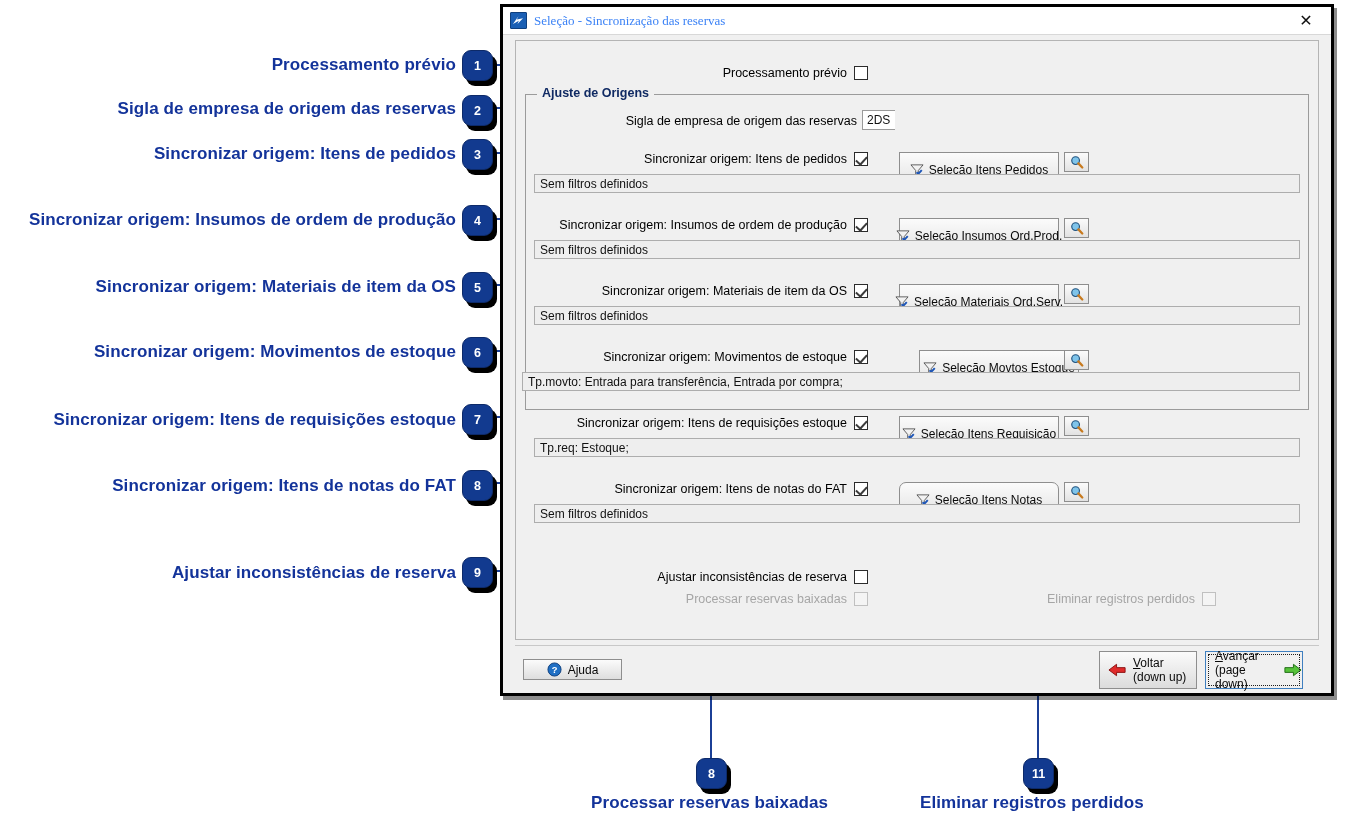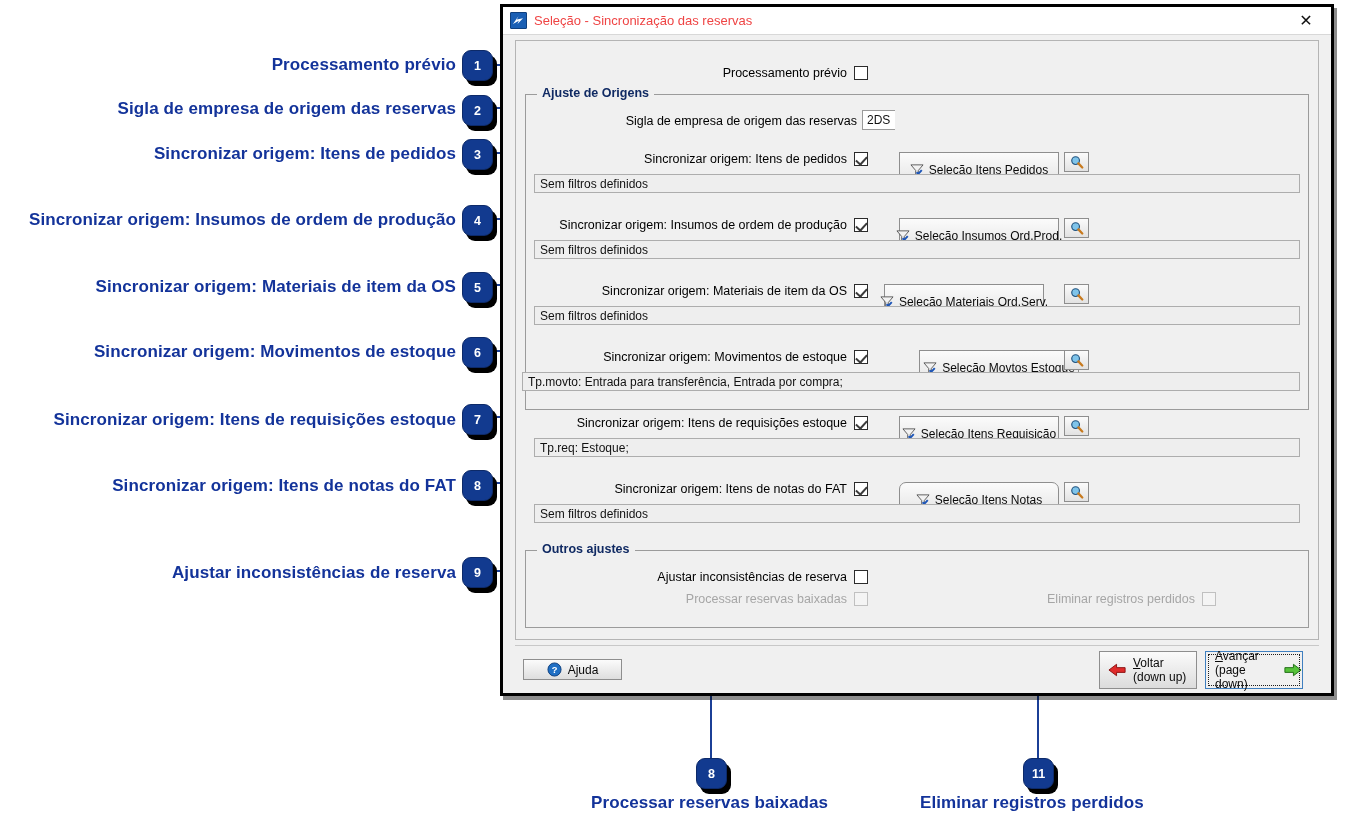--- a/index.html
+++ b/index.html
@@ -37,21 +37,21 @@
   }
   .app-icon{
     width:15px;height:15px;background:#1a5fb4;border:1px solid #0e3f7e;
     margin-right:7px;position:relative;flex:none;border-radius:1px;
   }
   .app-icon:after{
     content:"";position:absolute;left:2px;top:3px;width:10px;height:8px;
     background:#ffffff;
     clip-path:polygon(0% 100%,55% 0%,38% 45%,100% 28%,45% 100%,58% 58%);
   }
-  .title-text{font-size:13px;color:#ef4444;flex:1;}
+  .title-text{font-size:13px;color:#3b82f6;flex:1;font-family:Liberation Serif, serif;}
   .close-btn{
     width:42px;height:26px;display:flex;align-items:center;justify-content:center;
     font-size:16px;color:#111;font-family:"Liberation Sans",sans-serif;
   }
   .body-area{
     position:absolute;left:3px;right:3px;top:28px;bottom:3px;
     background:#f0f0f0;box-sizing:border-box;
   }
   .outer-panel{
     position:absolute;left:9px;top:5px;right:9px;height:600px;
@@ -236,21 +236,21 @@
             <circle cx="6.4" cy="6.4" r="4.4" fill="#7fc4ea" stroke="#20527e" stroke-width="1.3"></circle>
             <line x1="9.6" y1="9.6" x2="14" y2="14.2" stroke="#c87a1e" stroke-width="2.6" stroke-linecap="round"></line>
           </svg>
       </div>
       <div class="ro-box" style="left:18px;right:18px;top:199px;">Sem filtros definidos</div>
 
       <div class="row" style="left:0;top:243px;width:352px;justify-content:flex-end;">
         <span class="ctl-label">Sincronizar origem: Materiais de item da OS</span>
         <span class="cbox on"></span>
       </div>
-      <div class="btn sel-btn" style="position:absolute;left:368px;top:243px;">
+      <div class="btn sel-btn" style="position:absolute;left:383px;top:243px;">
         <svg class="funnel" viewBox="0 0 16 15">
             <path d="M1 1h14l-5.5 6.5V13l-3 1.5V7.5z" fill="#f2f2f2" stroke="#4a4a4a" stroke-width="1"></path>
             <path d="M7.5 9.5l2 2 4-4.5" fill="none" stroke="#1c55b8" stroke-width="2.2"></path>
           </svg>
         <span><span>Seleção </span><u>M</u><span>ateriais Ord.Serv.</span></span>
       </div>
       <div class="btn mag-btn" style="position:absolute;left:548px;top:243px;">
         <svg class="mag" viewBox="0 0 16 16">
             <circle cx="6.4" cy="6.4" r="4.4" fill="#7fc4ea" stroke="#20527e" stroke-width="1.3"></circle>
             <line x1="9.6" y1="9.6" x2="14" y2="14.2" stroke="#c87a1e" stroke-width="2.6" stroke-linecap="round"></line>
@@ -308,23 +308,20 @@
         <span><span>Seleção Itens </span><u>N</u><span>otas</span></span>
       </div>
       <div class="btn mag-btn" style="position:absolute;left:548px;top:441px;">
         <svg class="mag" viewBox="0 0 16 16">
             <circle cx="6.4" cy="6.4" r="4.4" fill="#7fc4ea" stroke="#20527e" stroke-width="1.3"></circle>
             <line x1="9.6" y1="9.6" x2="14" y2="14.2" stroke="#c87a1e" stroke-width="2.6" stroke-linecap="round"></line>
           </svg>
       </div>
       <div class="ro-box" style="left:18px;right:18px;top:463px;">Sem filtros definidos</div>
 
-      <div class="fieldset" style="left:9px;top:509px;right:9px;height:78px;">
-        <span class="legend">Outros ajustes</span>
-      </div>
 
       <div class="row" style="left:0;top:529px;width:352px;justify-content:flex-end;">
         <span class="ctl-label">Ajustar inconsistências de reserva</span>
         <span class="cbox"></span>
       </div>
 
       <div class="row" style="left:0;top:551px;width:352px;justify-content:flex-end;">
         <span class="ctl-label dim">Processar reservas baixadas</span>
         <span class="cbox dim"></span>
       </div>

